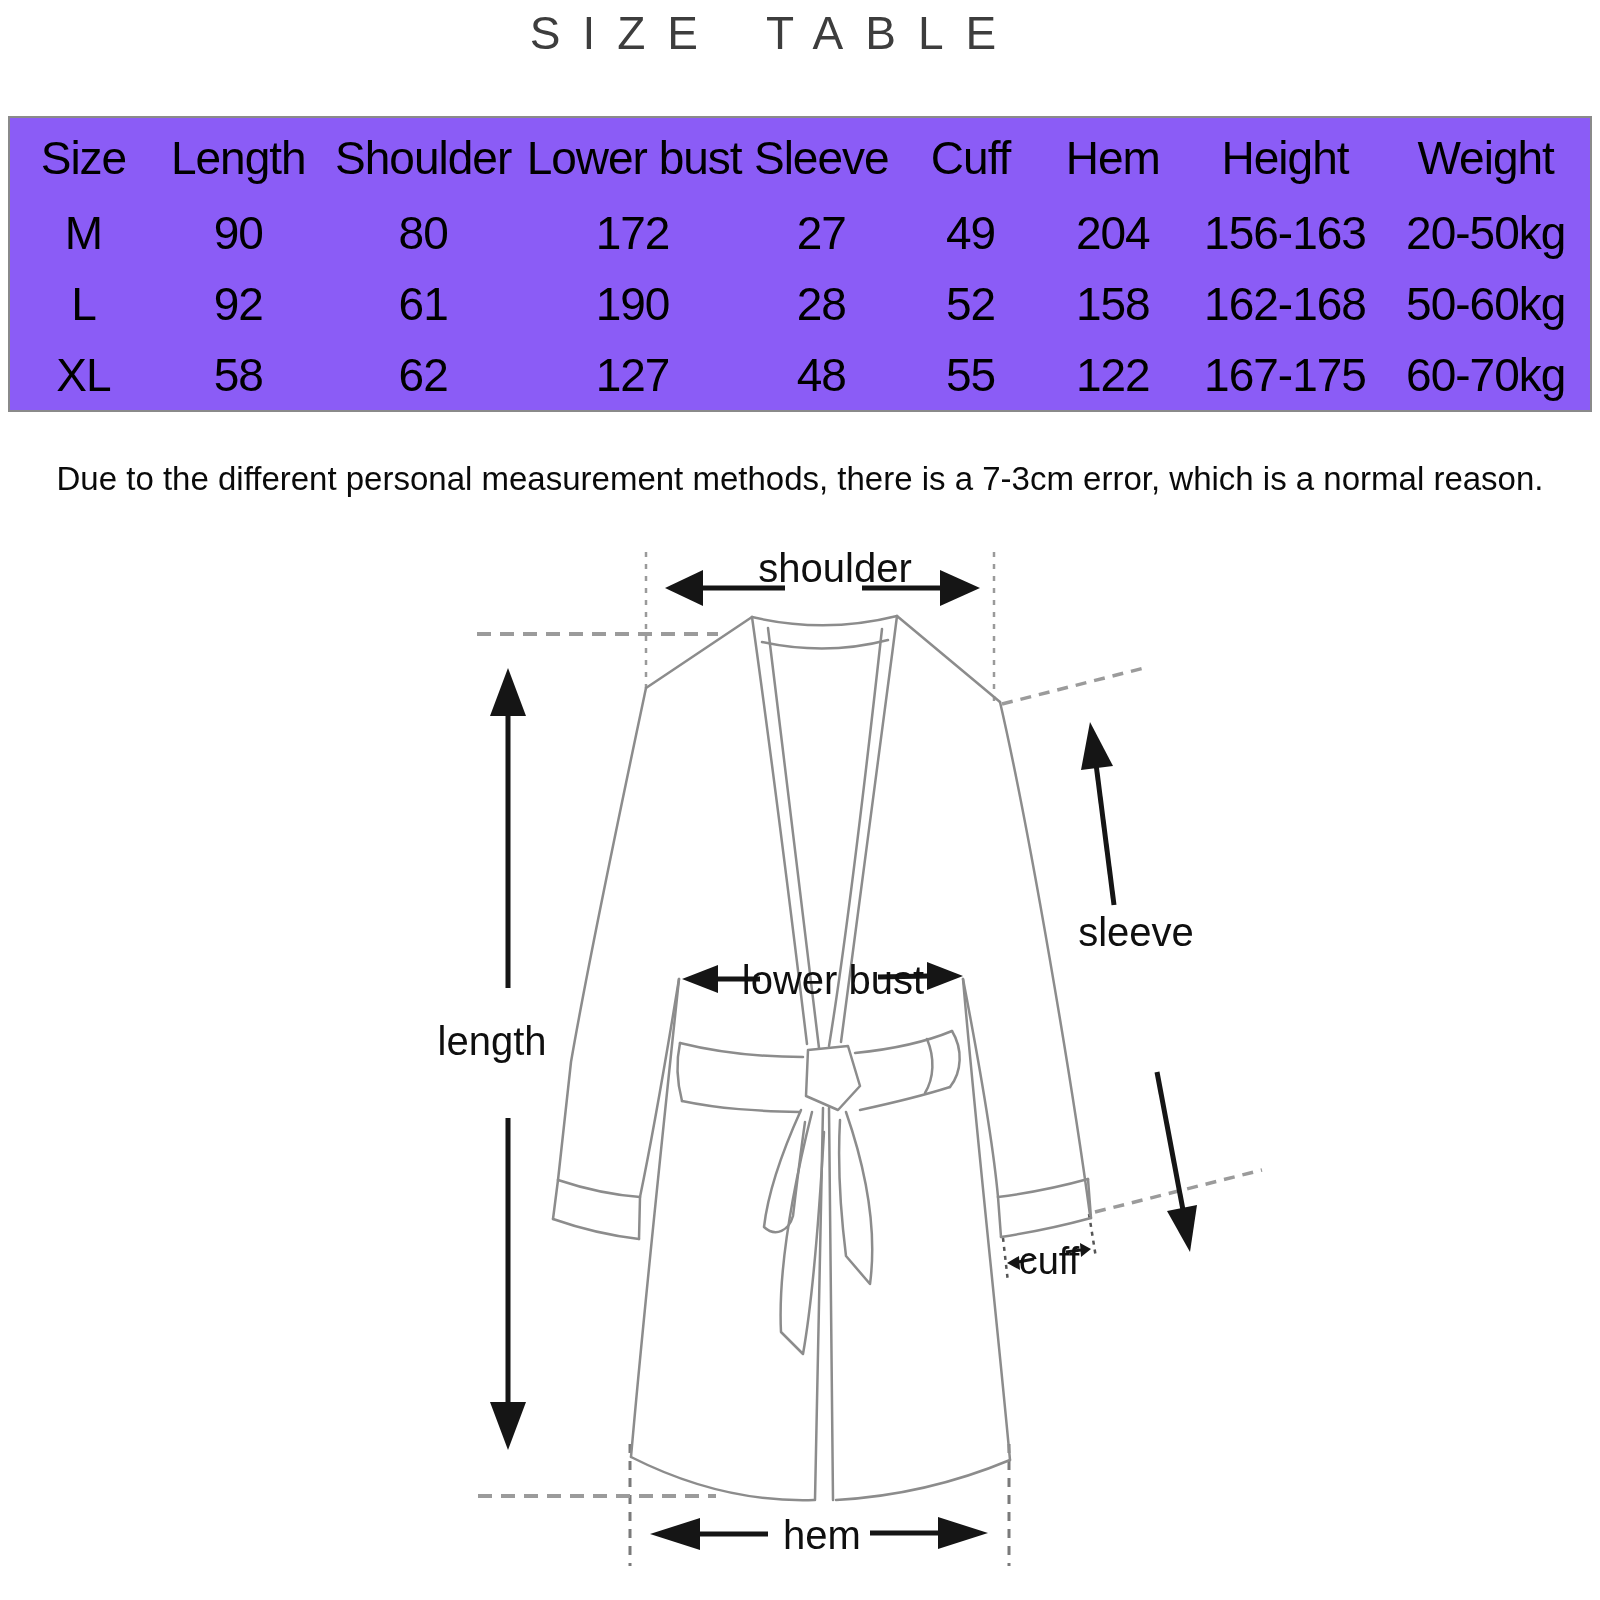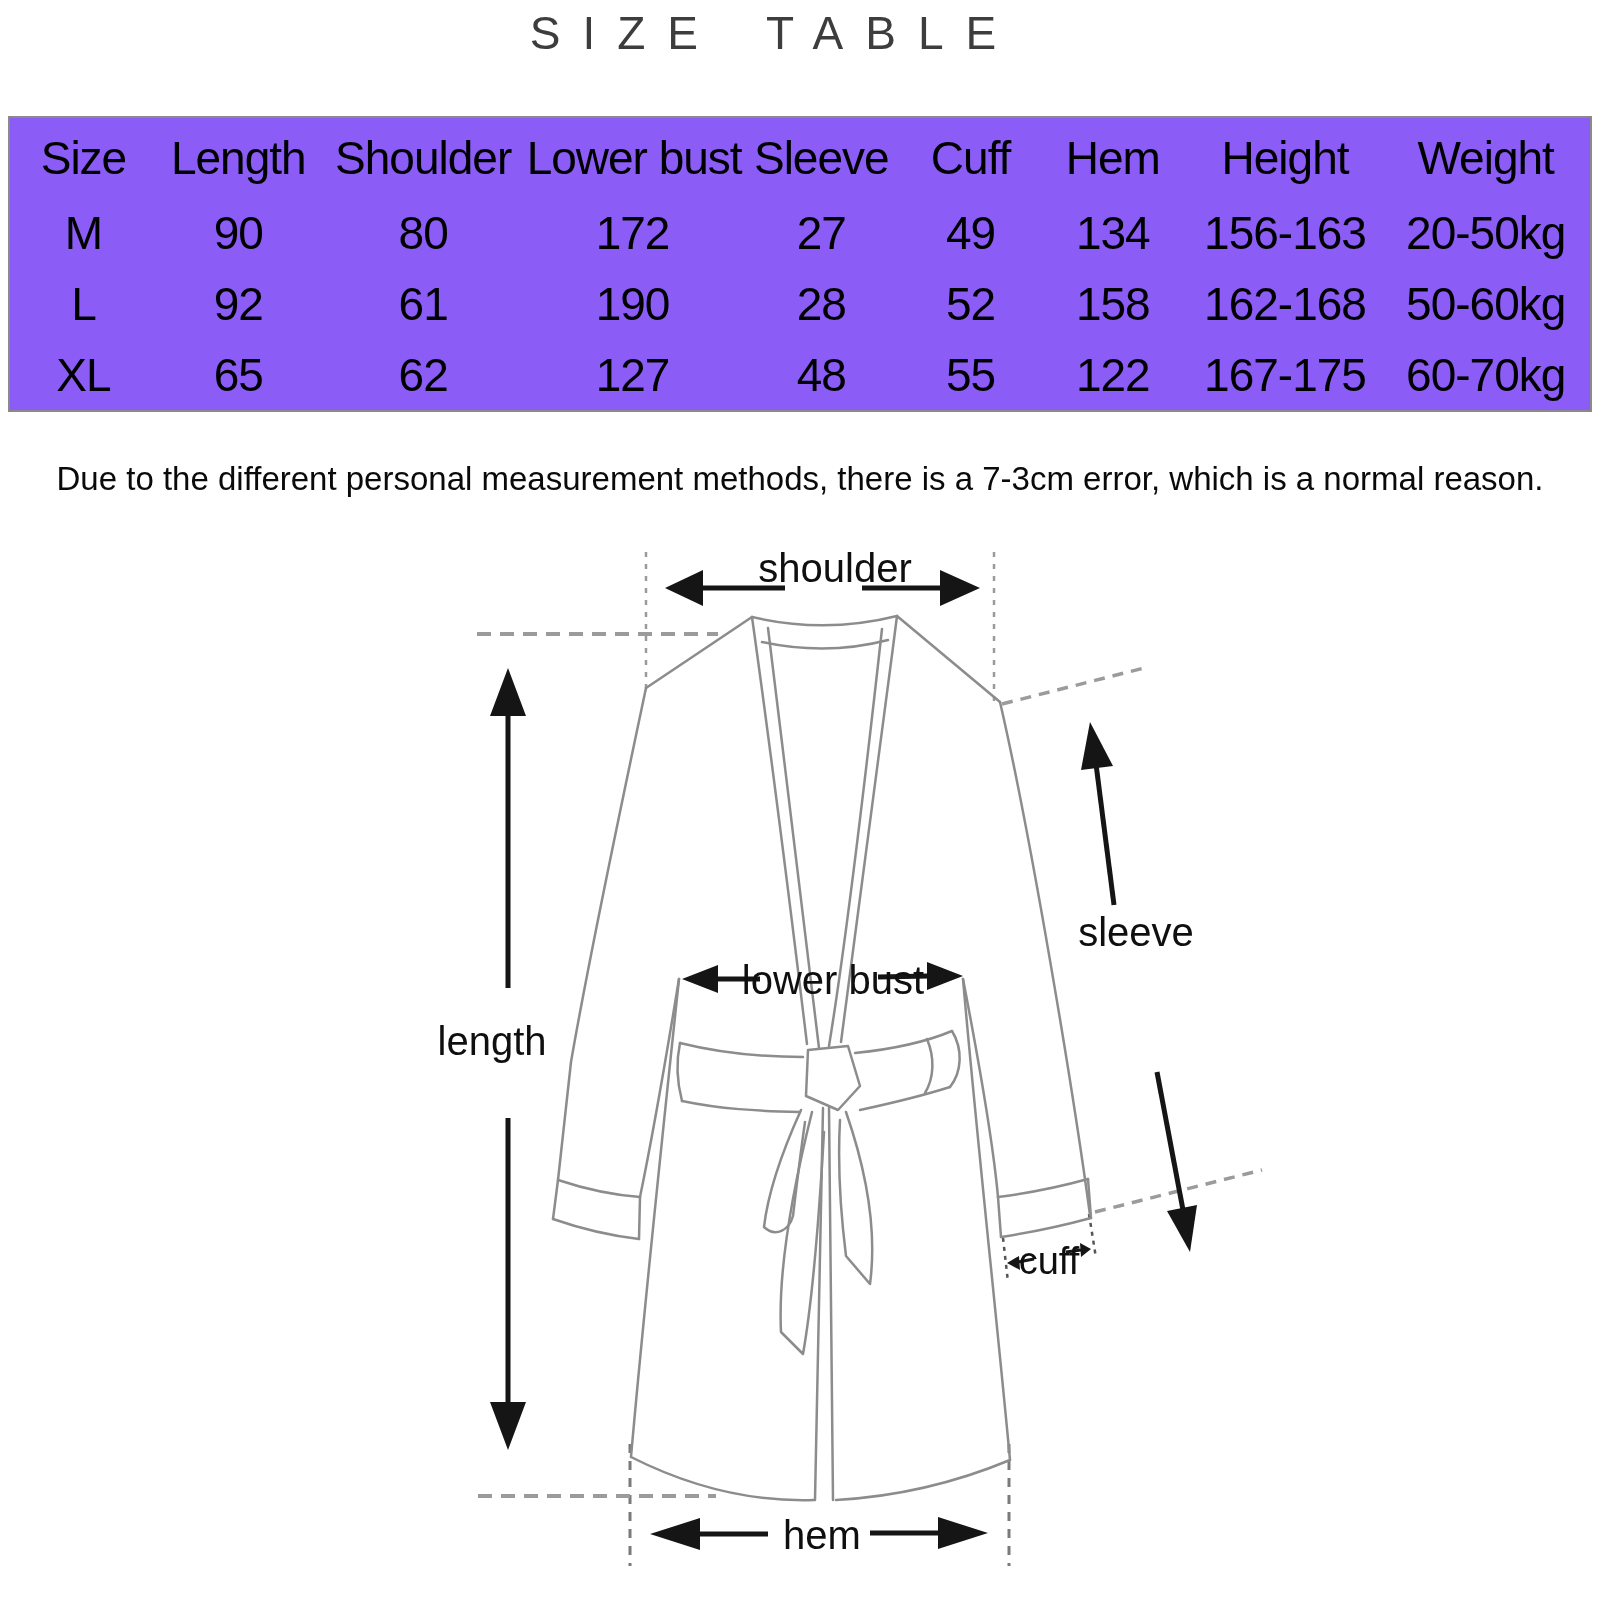--- a/index.html
+++ b/index.html
@@ -78,38 +78,38 @@
         </tr>
       </thead>
     <tbody>
         <tr>
           <td>M</td>
           <td>90</td>
           <td>80</td>
           <td>172</td>
           <td>27</td>
           <td>49</td>
-          <td>134</td>
+          <td>204</td>
           <td>156-163</td>
           <td>20-50kg</td>
         </tr>
         <tr>
           <td>L</td>
           <td>92</td>
           <td>61</td>
           <td>190</td>
           <td>28</td>
           <td>52</td>
           <td>158</td>
           <td>162-168</td>
           <td>50-60kg</td>
         </tr>
         <tr>
           <td>XL</td>
-          <td>65</td>
+          <td>58</td>
           <td>62</td>
           <td>127</td>
           <td>48</td>
           <td>55</td>
           <td>122</td>
           <td>167-175</td>
           <td>60-70kg</td>
         </tr>
       </tbody>
   </table>

